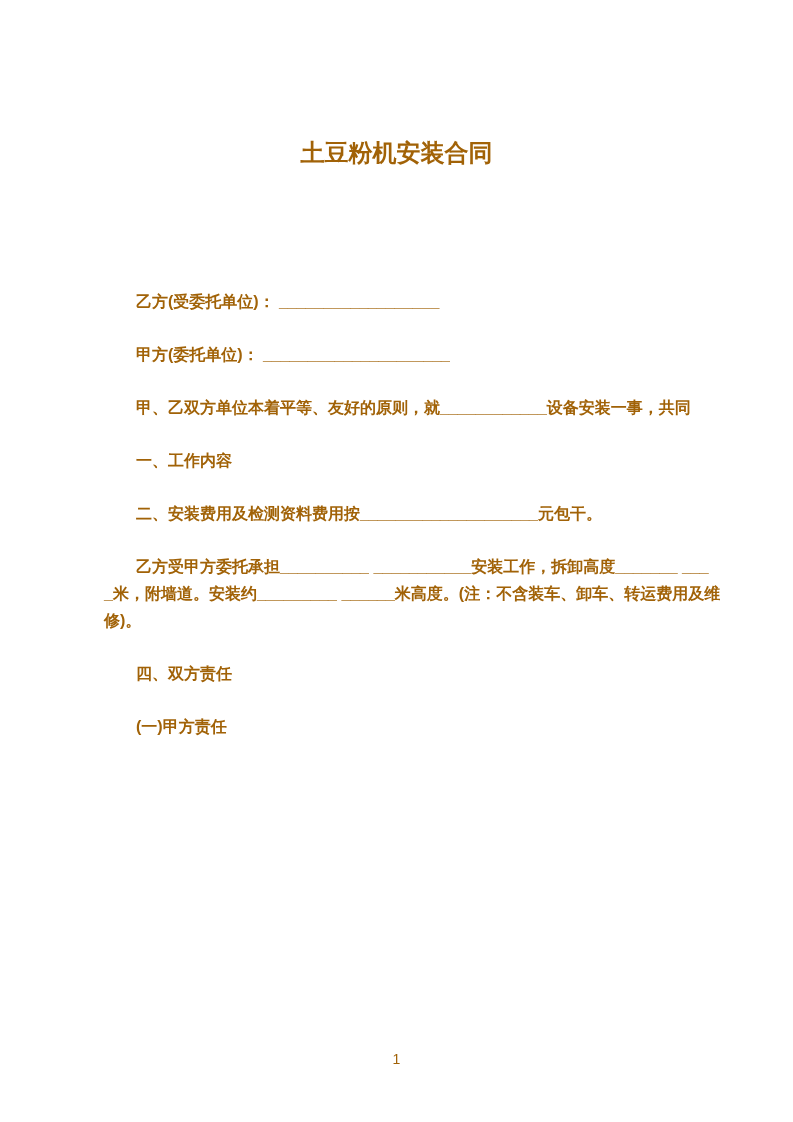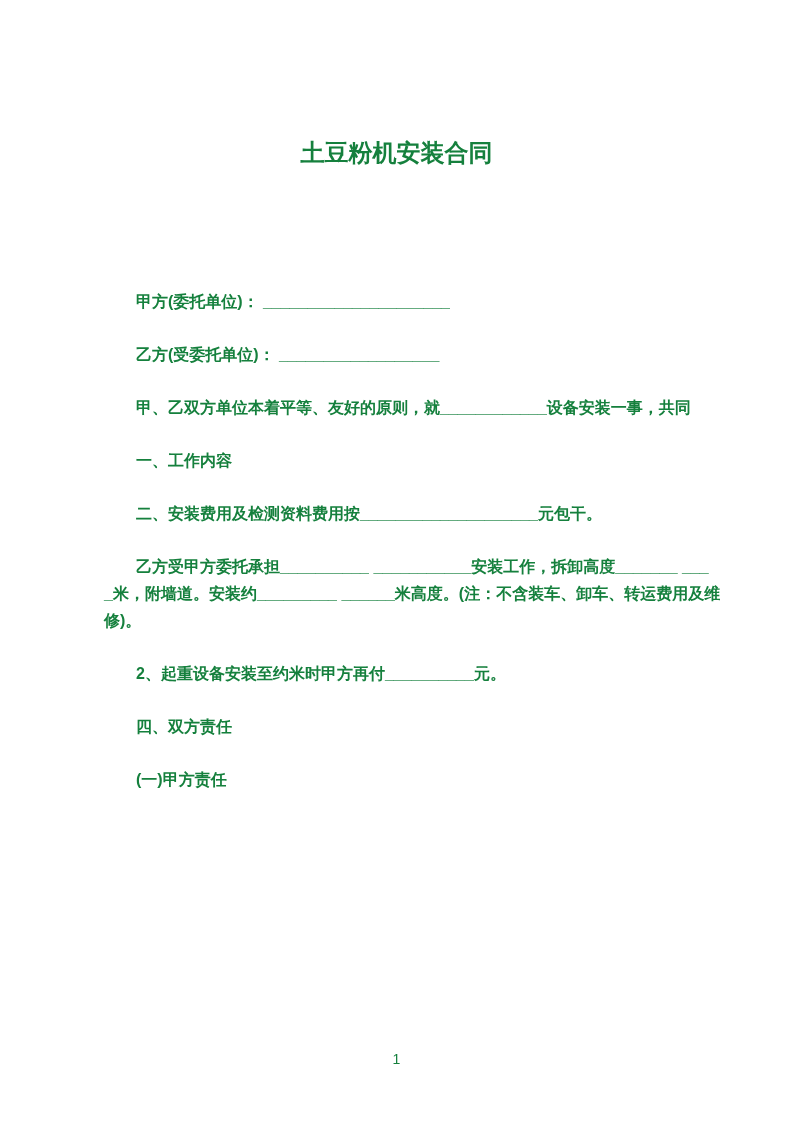--- a/index.html
+++ b/index.html
@@ -9,21 +9,21 @@
   }
   .page {
     position: relative;
     width: 793px;
     height: 1122px;
     background: #ffffff;
     box-sizing: border-box;
     padding-top: 137px;
     overflow: hidden;
     font-family: "Liberation Sans", "DejaVu Sans", sans-serif;
-    color: #15803d;
+    color: #a16207;
   }
   .doc-title {
     margin: 0 0 119px 0;
     font-size: 24px;
     line-height: 32px;
     font-weight: bold;
     text-align: center;
     letter-spacing: 0px;
     white-space: pre;
   }
@@ -58,25 +58,25 @@
 </head>
 <body>
 
 <div class="page">
 
   <h1 class="doc-title">土豆粉机安装合同</h1>
 
   <div class="doc-body">
 
     <div class="para">
-      <div class="line ind">甲方(委托单位)： _____________________</div>
+      <div class="line ind">乙方(受委托单位)： __________________</div>
     </div>
 
     <div class="para">
-      <div class="line ind">乙方(受委托单位)： __________________</div>
+      <div class="line ind">甲方(委托单位)： _____________________</div>
     </div>
 
     <div class="para">
       <div class="line ind">甲、乙双方单位本着平等、友好的原则，就____________设备安装一事，共同</div>
     </div>
 
     <div class="para">
       <div class="line ind">一、工作内容</div>
     </div>
 
@@ -85,23 +85,20 @@
     </div>
 
     <div class="para">
       <div class="line ind">乙方受甲方委托承担__________ ___________安装工作，拆卸高度_______ ___</div>
       <div class="line">_米，附墙道。安装约_________ ______米高度。(注：不含装车、卸车、转运费用及维</div>
       <div class="line">修)。</div>
     </div>
 
 
 
-    <div class="para">
-      <div class="line ind">2、起重设备安装至约米时甲方再付__________元。</div>
-    </div>
 
     <div class="para">
       <div class="line ind">四、双方责任</div>
     </div>
 
     <div class="para">
       <div class="line ind">(一)甲方责任</div>
     </div>
 
   </div>

